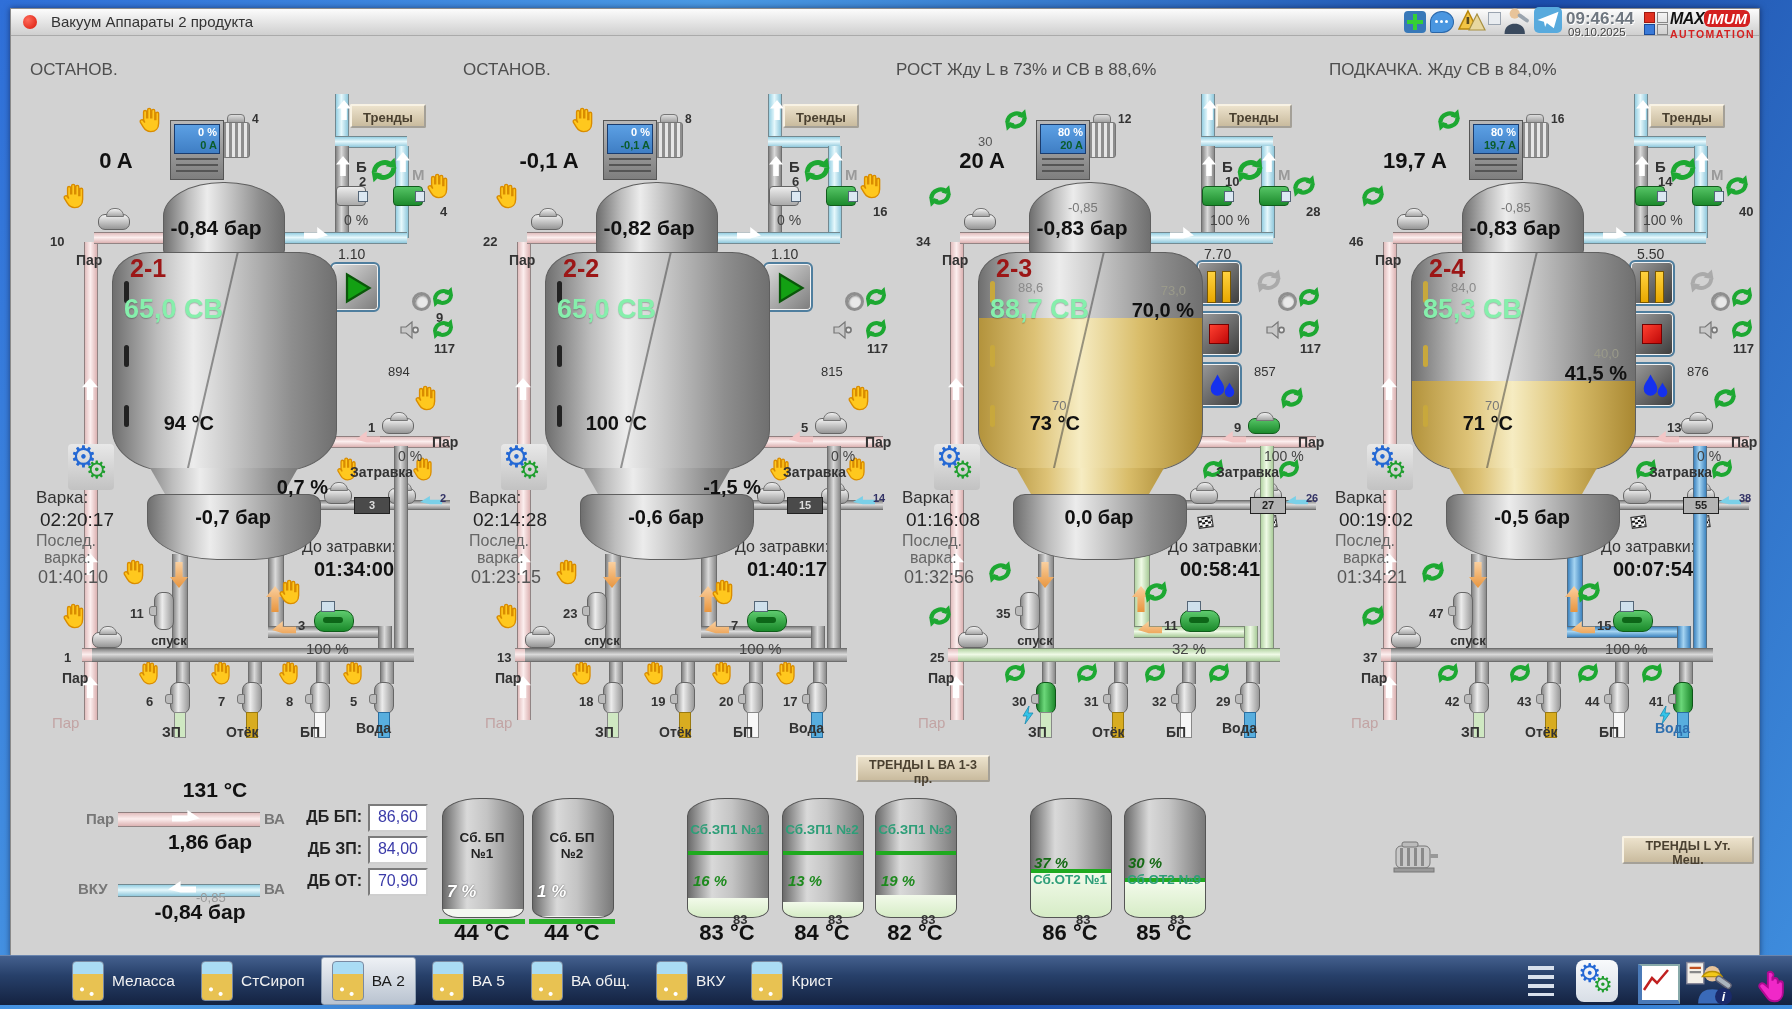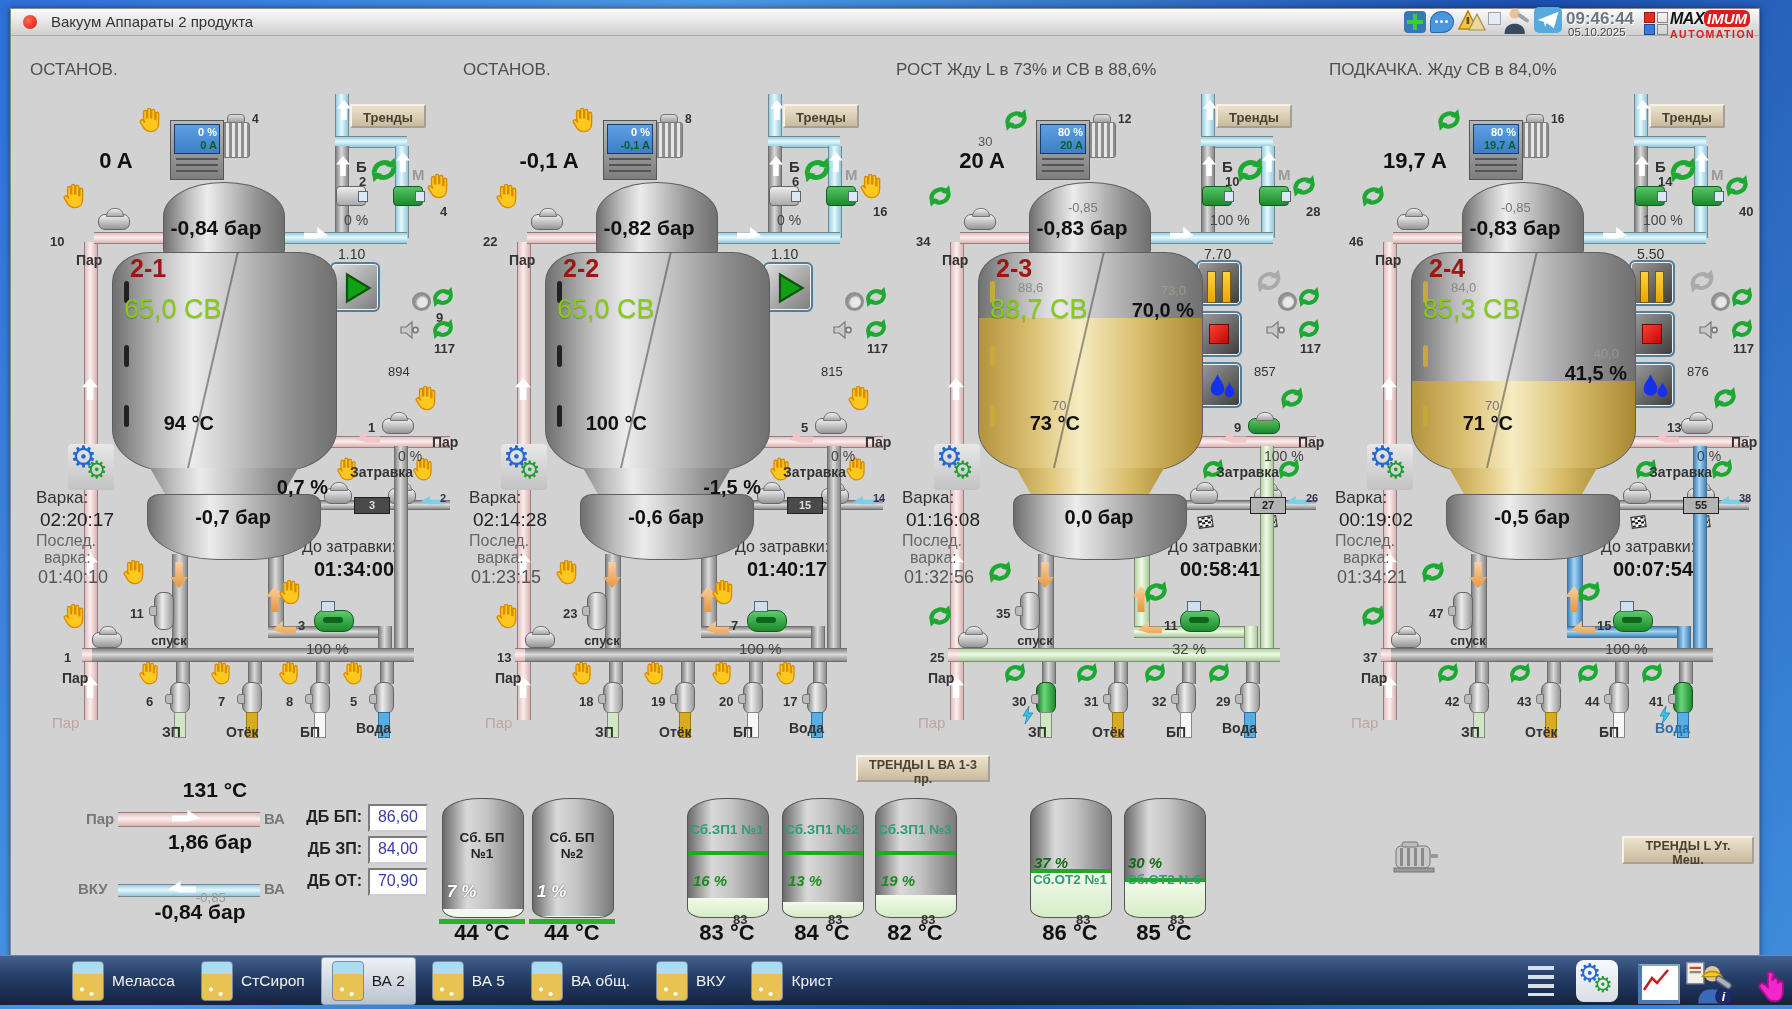--- a/index.html
+++ b/index.html
@@ -83,21 +83,21 @@
   .a-dome{position:absolute;left:147px;top:134px;width:120px;height:72px;border-radius:60px 60px 8px 8px/34px 34px 6px 6px;border:1px solid #5f5f5f;z-index:2;}
   .a-vactop{left:80px;top:168px;width:240px;text-align:center;font-size:21px;font-weight:bold;color:#111;z-index:6;}
   .a-vactopsp{left:186px;top:152px;font-size:13px;color:#777;z-index:6;}
   .a-body{position:absolute;left:96px;top:204px;width:223px;height:218px;border-radius:38px 38px 60px 60px/30px 30px 42px 42px;border:1px solid #5f5f5f;overflow:hidden;z-index:2;}
   .a-fill{position:absolute;left:0;right:0;bottom:0;background:linear-gradient(90deg,#b3933c,#ddc276 25%,#f6ecc2 45%,#d9bd6a 72%,#a98832);}
   .a-seam{position:absolute;left:56%;top:-6px;width:2px;height:120%;background:rgba(60,60,60,.5);transform:rotate(13deg);transform-origin:top;}
   .tick{position:absolute;left:11px;width:5px;height:22px;background:#222;border-radius:3px;}
   .filled .tick{background:#c8a83c;}
   .t1{top:28px;} .t2{top:92px;} .t3{top:152px;}
   .a-id{left:114px;top:206px;font-size:25px;font-weight:bold;color:#9c1616;z-index:4;}
-  .a-cb{left:108px;top:246px;font-size:27px;font-weight:normal;color:#84cc16;z-index:4;text-shadow:0 1px 1px rgba(0,0,0,.25);}
+  .a-cb{left:108px;top:246px;font-size:27px;font-weight:bold;color:#86efac;z-index:4;text-shadow:0 1px 1px rgba(0,0,0,.25);}
   .a-cbsp{left:136px;top:232px;font-size:13px;color:#8a8a8a;z-index:4;}
   .level-wrap{position:absolute;left:180px;width:132px;text-align:right;z-index:4;}
   .a-levelsp{font-size:13px;color:#9a9a8a;margin-right:8px;}
   .a-level{font-size:20px;font-weight:bold;color:#111;}
   .a-tempsp{left:170px;top:350px;font-size:13px;color:#777;z-index:4;}
   .a-temp{left:112px;top:364px;width:86px;text-align:right;font-size:20px;font-weight:bold;color:#111;z-index:4;}
   .a-gears{position:absolute;left:52px;top:396px;width:46px;height:46px;background:linear-gradient(180deg,#e8e8e8,#c2c2c2);border-radius:4px;z-index:3;}
   .a-cone{position:absolute;left:122px;top:420px;width:172px;height:36px;clip-path:polygon(7% 0,93% 0,81% 100%,19% 100%);z-index:2;}
   .filled .a-cone{background:linear-gradient(90deg,#b3933c,#ddc276 25%,#f6ecc2 45%,#d9bd6a 72%,#a98832);}
   .empty .a-cone{background:linear-gradient(90deg,#6f6f6f,#bdbdbd 20%,#ececec 36%,#c4c4c4 55%,#8e8e8e 80%,#707070);}
@@ -252,21 +252,21 @@
     <circle cx="11" cy="6" r="4" fill="#e8c49a"></circle>
     <path d="M3 22c0-6 4-8 8-8s8 2 8 8z" fill="#3a4a5e"></path>
     <rect x="13" y="8" width="10" height="3" rx="1.5" transform="rotate(35 18 9)" fill="#9aa4ae"></rect>
   </svg>
   <div class="hicon" style="left:1534px;top:7px;width:28px;height:26px;background:#58aadd;border-radius:5px;">
     <svg width="28" height="26" viewBox="0 0 24 22">
         <polygon points="3,11 21,4 17,18 11,13.5 9.5,17 8.5,12.5" fill="#fff"></polygon>
       </svg>
   </div>
   <div class="clock-time">09:46:44</div>
-  <div class="clock-date">05.10.2025</div>
+  <div class="clock-date">09.10.2025</div>
   <div class="sqgrid">
       <i class="r"></i>
       <i class="o1"></i>
       <i class="b"></i>
       <i class="o2"></i>
     </div>
   <div class="logo">
     <span class="l1">MAX</span><span class="l2">IMUM</span>
     <span class="l3">AUTOMATION</span>
   </div>
@@ -1532,21 +1532,21 @@
 
       <div class="tank-sp">83</div>
       <div class="tank-temp">86 °C</div>
     </div>
 
     <div class="tank type-ot" style="left: 1124px; top: 798px;">
       <div class="tank-body">
         <div class="tank-fill" style="height: 30%;"></div>
         <div class="tank-line" style="bottom: 30%;"></div>
       </div>
-      <div class="tank-name1">Сб.ОТ2 №6</div>
+      <div class="tank-name1">Сб.ОТ2 №9</div>
 
       <div class="tank-level">30 %</div>
 
       <div class="tank-sp">83</div>
       <div class="tank-temp">85 °C</div>
     </div>
 
   <svg class="motor-ico" viewBox="0 0 50 38">
     <rect x="6" y="8" width="34" height="22" rx="5" fill="#c9c9c9" stroke="#777"></rect>
     <rect x="10" y="10" width="3" height="18" fill="#8a8a8a"></rect>

